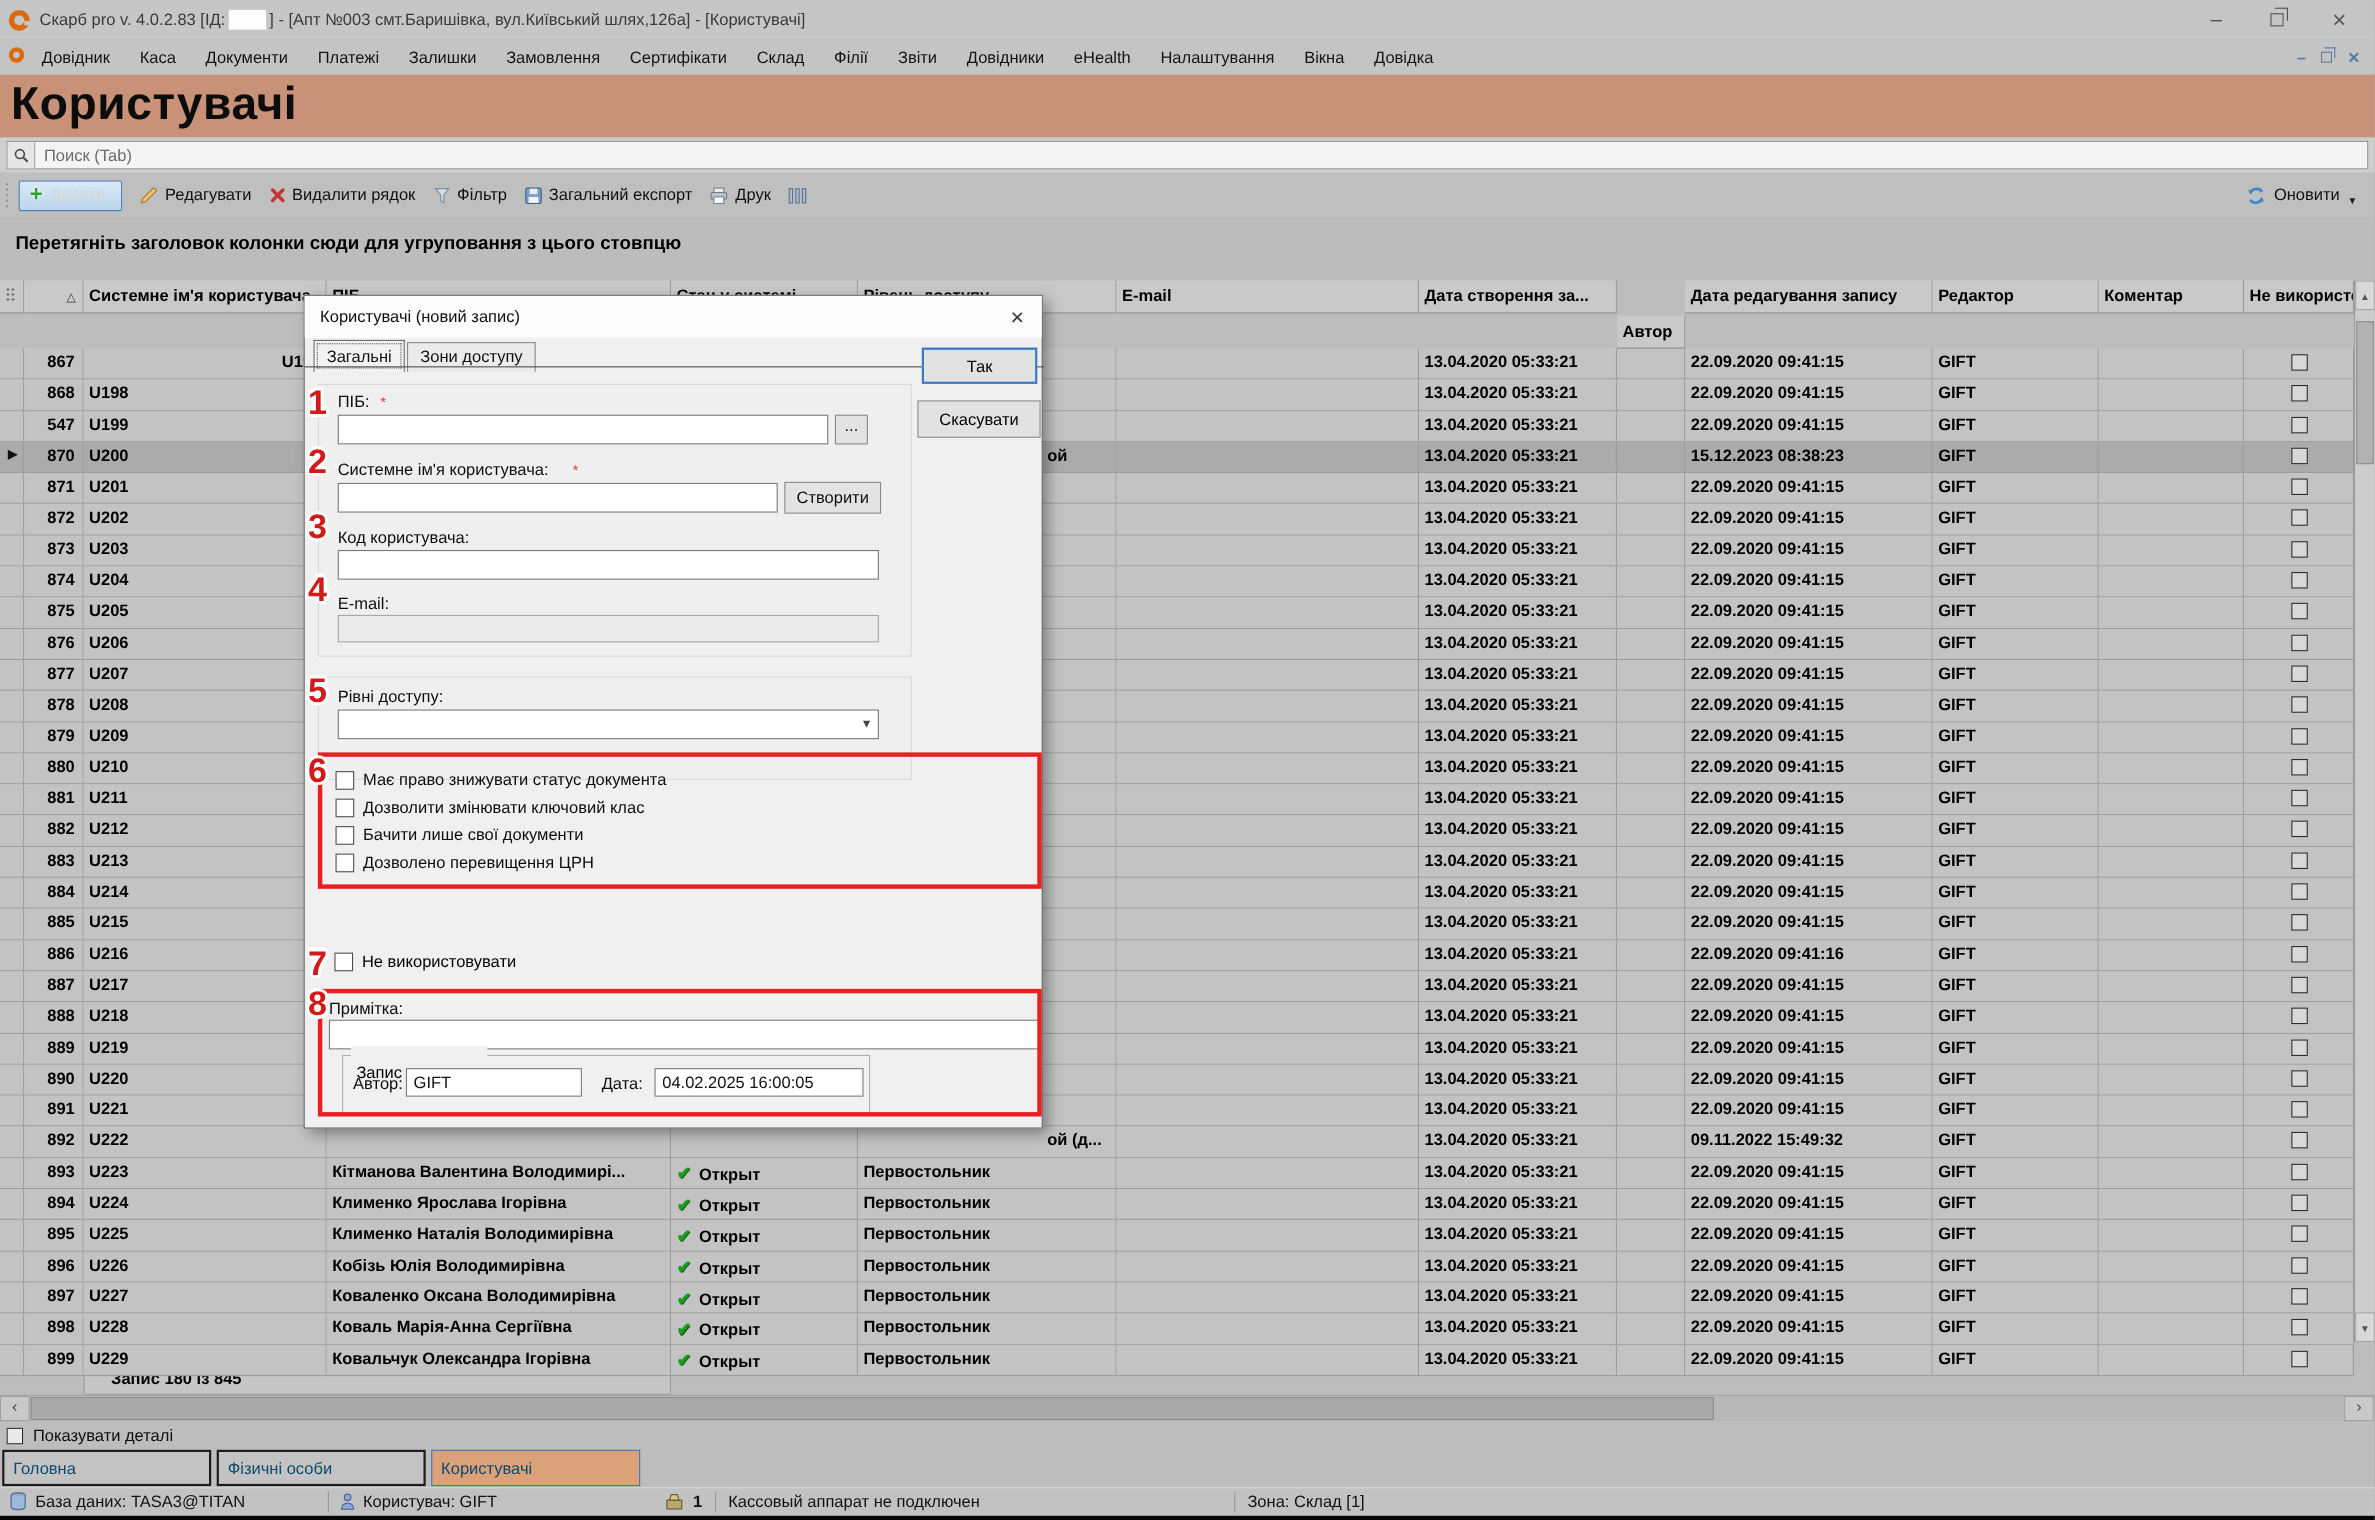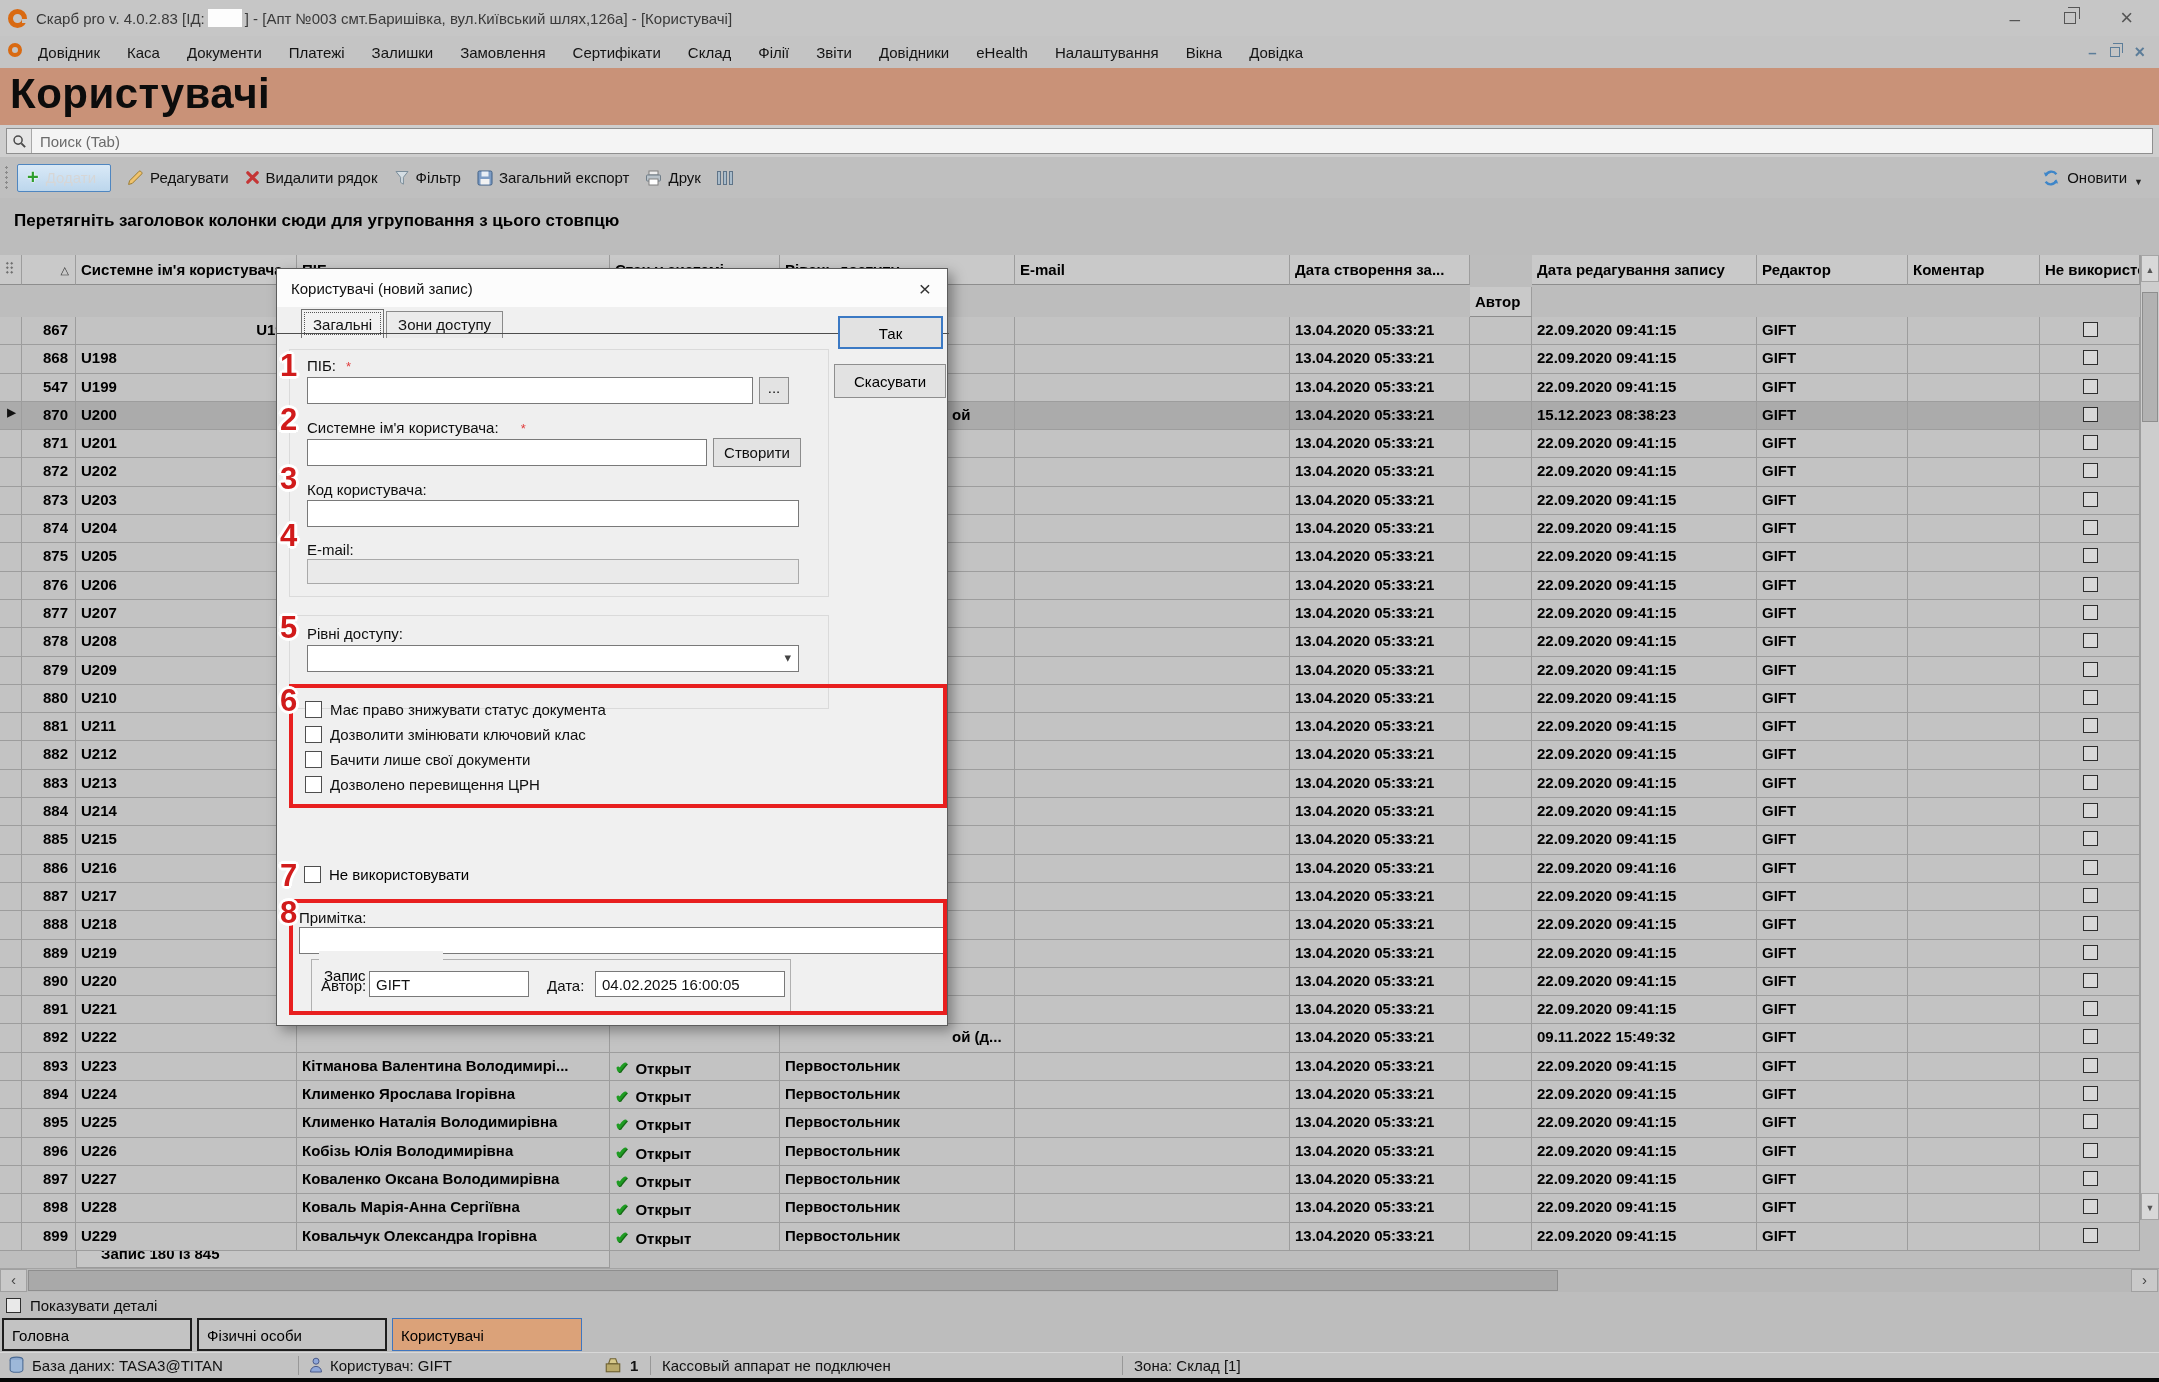--- a/index.html
+++ b/index.html
@@ -74,33 +74,33 @@
   .varrow { position:absolute; left:0; width:18px; height:27px; background:#d8d8d8; border:1px solid #a5a5a5; text-align:center; font-size:9px; color:#555; padding-top:9px; }
   .vthumb { position:absolute; left:1px; top:37px; width:16px; height:130px; background:#b2b2b2; border:1px solid #8e8e8e; }
   .hscroll { position:absolute; left:0; top:1268px; width:2159px; height:24px; background:#b8b8b8; border-top:1px solid #a3a3a3; z-index:2; }
   .harrow { position:absolute; top:0; width:27px; height:23px; background:#c9c9c9; border:1px solid #a0a0a0; text-align:center; font-size:15px; color:#444; line-height:20px; }
   .hthumb { position:absolute; left:28px; top:1px; width:1530px; height:21px; background:#a9a9a9; border:1px solid #8e8e8e; }
 
   
   .details { position:absolute; left:0; top:1294px; width:2159px; height:22px; display:flex; align-items:center; gap:9px; padding-left:6px; font-size:15px; color:#0d0d0d; }
   .dcb2 { width:15px; height:15px; border:1.4px solid #2f2f2f; background:#e9e9e9; flex:none; }
   .btabs { position:absolute; left:2px; top:1318px; height:33px; display:flex; gap:5px; }
-  .btab { width:190px; height:33px; background:#c3c3c3; border:2px solid #1d1d1d; font-size:15px; color:#000000; padding:7px 0 0 8px; }
+  .btab { width:190px; height:33px; background:#c3c3c3; border:2px solid #1d1d1d; font-size:15px; color:#0c4a6e; padding:7px 0 0 8px; }
   .btab.active { background:#dba279; border:1px solid #3f76bf; padding-top:8px; }
   .statusbar { position:absolute; left:0; top:1352px; width:2159px; height:26px; background:#c2c2c2; border-top:1px solid #d8d8d8; font-size:15px; color:#111; }
   .statusbar span.txt { position:absolute; top:4px; }
   .ssep { position:absolute; top:3px; width:1px; height:19px; background:#989898; }
   .blackbar { position:absolute; left:0; top:1378px; width:2159px; height:4px; background:#060606; }
   .sicon { position:absolute; top:3px; }
 
   
   .dialog { position:absolute; left:276px; top:268px; width:672px; height:758px; background:#f0f0f0; border:1px solid #5d5d5d; box-shadow:5px 5px 12px rgba(0,0,0,.35); z-index:10; }
   .dtitle { height:38px; background:#fcfcfc; display:flex; align-items:center; padding:0 16px 0 14px; font-size:15px; color:#0f0f0f; }
   .dclose { margin-left:auto; font-size:21px; color:#333; line-height:1; }
-  .dtabs { position:absolute; left:24px; top:40px; display:flex; align-items:flex-end; }
+  .dtabs { position:absolute; left:8px; top:40px; display:flex; align-items:flex-end; }
   .dtab { padding:4px 11px 5px; font-size:15px; background:#ebebeb; border:1px solid #8a8a8a; border-bottom:none; margin-right:2px; color:#111; }
   .dtab.active { background:#f2f2f2; border-color:#6f6f6f; outline:1px dotted #555; outline-offset:-4px; padding-top:6px; }
   .dtabline { position:absolute; left:0; top:64px; width:672px; height:1px; background:#4d4d4d; }
   .gbox { position:absolute; border:1px solid #dadada; background:#efefef; }
   .dlabel { position:absolute; font-size:15px; color:#0e0e0e; }
   .req { color:#e03c3c; font-size:13px; margin-left:10px; }
   .din { position:absolute; background:#fff; border:1px solid #797979; height:27px; font-size:15px; padding:0 6px; font-family:"Liberation Sans",sans-serif; color:#111; outline:none; }
   .din.gray { background:#eaeaea; border-color:#a9a9a9; }
   .dbtn { position:absolute; background:#e3e3e3; border:1px solid #8c8c8c; font-size:15px; color:#0f0f0f; text-align:center; }
   .combo { position:absolute; background:#fff; border:1px solid #797979; height:27px; }

